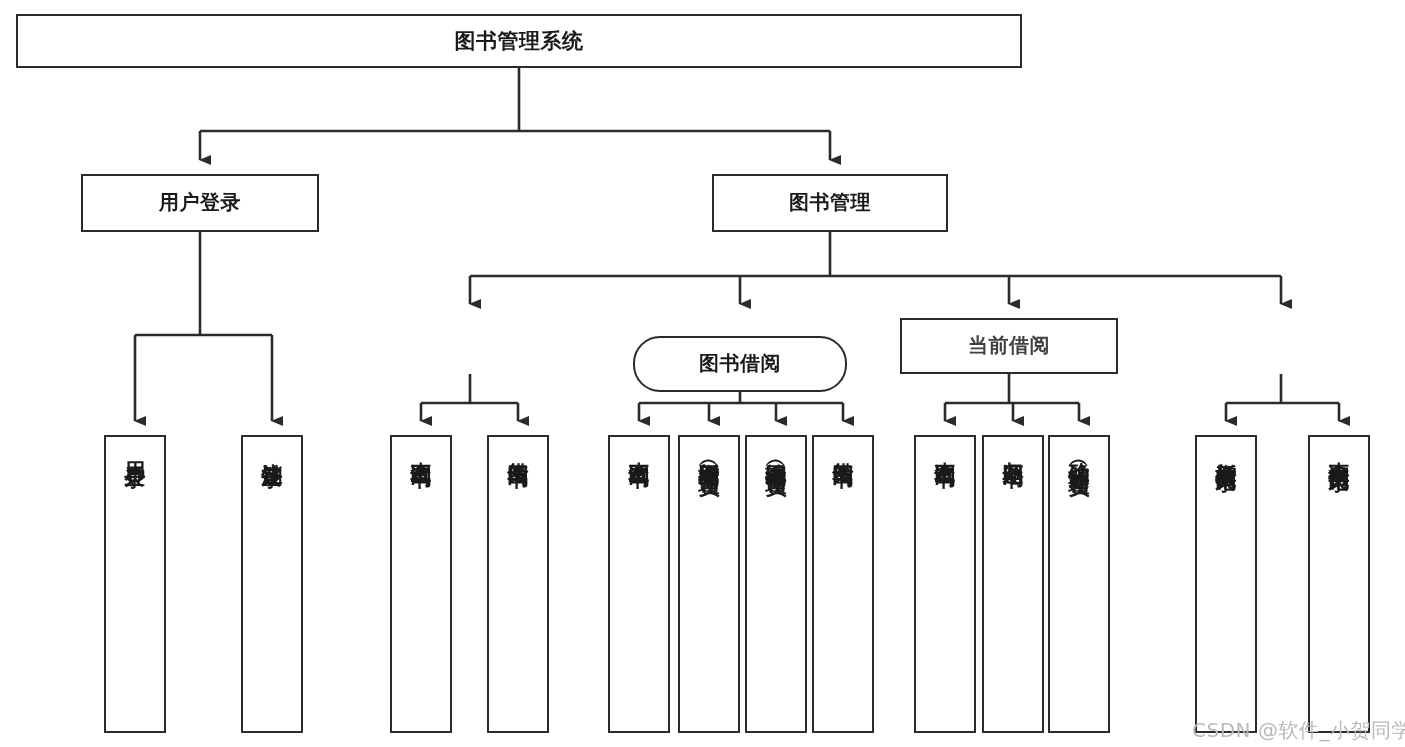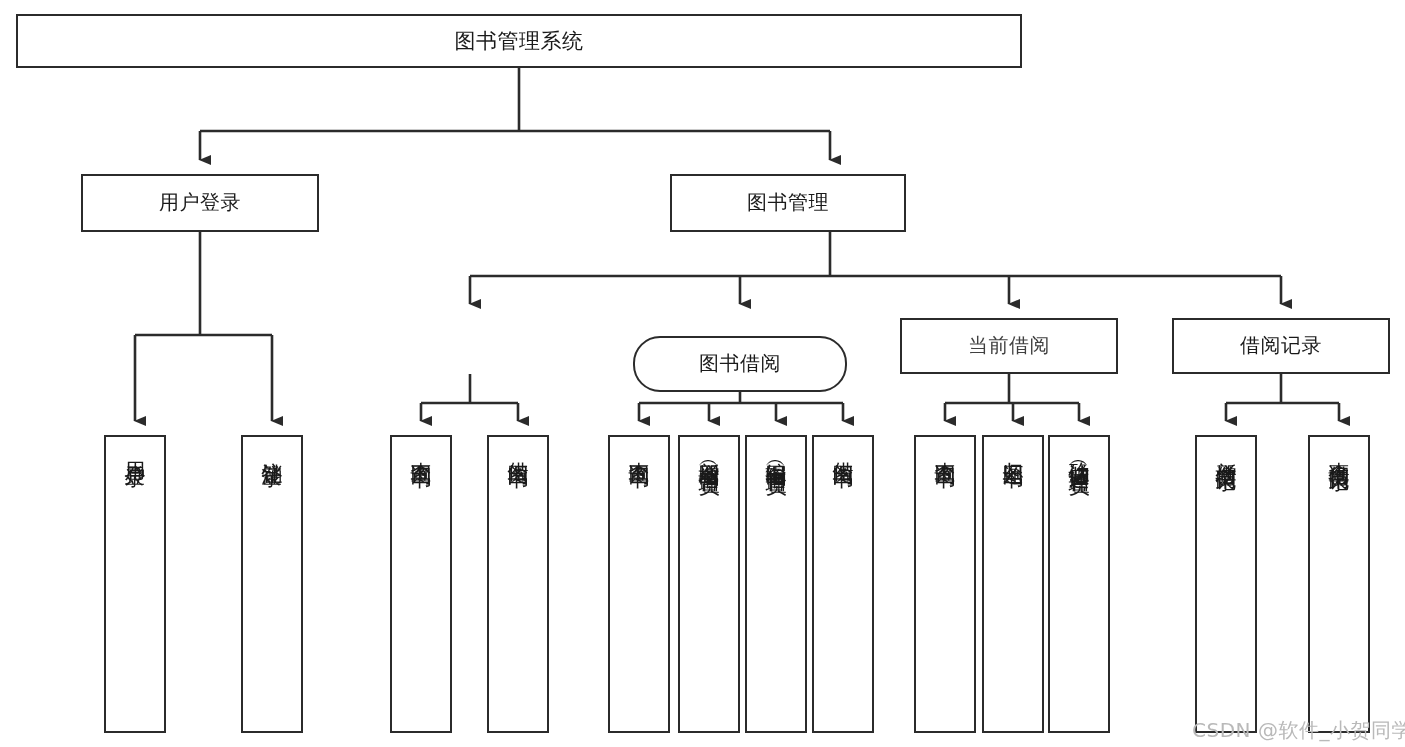--- a/index.html
+++ b/index.html
@@ -34,20 +34,21 @@
     display: flex;
     align-items: center;
     justify-content: center;
     color: #1a1a1a;
   }
   .node-label {
     display: block;
     text-align: left;
     line-height: 1.18;
     letter-spacing: 0.5px;
+    font-weight: bold;
   }
   
   .node.root .node-label {
     font-size: 21px;
   }
   
   .node.h-box .node-label {
     font-size: 20px;
   }
   
@@ -131,32 +132,29 @@
     </g>
   </svg>
 
   <div class="node root" id="n-root" style="left: 16px; top: 14px; width: 1006px; height: 54px; border-color: rgb(43, 43, 43); background: rgb(255, 255, 255); color: rgb(26, 26, 26);">
     <span class="node-label">图书管理系统</span>
   </div>
 
   <div class="node h-box" id="n-l2-0" style="left: 81px; top: 174px; width: 238px; height: 58px; border-color: rgb(43, 43, 43); background: rgb(255, 255, 255); color: rgb(26, 26, 26);">
     <span class="node-label">用户登录</span>
   </div>
-  <div class="node h-box" id="n-l2-1" style="left: 670px; top: 174px; width: 236px; height: 58px; border-color: rgb(43, 43, 43); background: rgb(255, 255, 255); color: rgb(26, 26, 26);">
+  <div class="node h-box" id="n-l2-1" style="left: 712px; top: 174px; width: 236px; height: 58px; border-color: rgb(43, 43, 43); background: rgb(255, 255, 255); color: rgb(26, 26, 26);">
     <span class="node-label">图书管理</span>
   </div>
 
   <div class="node h-box" id="n-l3-1" style="left: 633px; top: 336px; width: 214px; height: 56px; border-color: rgb(43, 43, 43); background: rgb(255, 255, 255); color: rgb(26, 26, 26); border-radius: 27px;">
     <span class="node-label">图书借阅</span>
   </div>
   <div class="node h-box" id="n-l3-2" style="left: 900px; top: 318px; width: 218px; height: 56px; border-color: rgb(43, 43, 43); background: rgb(255, 255, 255); color: #404040;">
     <span class="node-label">当前借阅</span>
-  </div>
-  <div class="node h-box" id="n-l3-3" style="left: 1172px; top: 318px; width: 218px; height: 56px; border-color: rgb(43, 43, 43); background: rgb(255, 255, 255); color: rgb(26, 26, 26);">
-    <span class="node-label">借阅记录</span>
   </div>
 
   <div class="node leaf" id="n-leaf-0" style="left: 104px; top: 435px; width: 62px; height: 298px; border-color: rgb(43, 43, 43); background: rgb(255, 255, 255); color: rgb(26, 26, 26);">
     <span class="node-label">用户登录</span>
   </div>
   <div class="node leaf" id="n-leaf-1" style="left: 241px; top: 435px; width: 62px; height: 298px; border-color: rgb(43, 43, 43); background: rgb(255, 255, 255); color: rgb(26, 26, 26);">
     <span class="node-label">注销登录</span>
   </div>
   <div class="node leaf" id="n-leaf-2" style="left: 390px; top: 435px; width: 62px; height: 298px; border-color: rgb(43, 43, 43); background: rgb(255, 255, 255); color: rgb(26, 26, 26);">
     <span class="node-label">查询图书</span>

